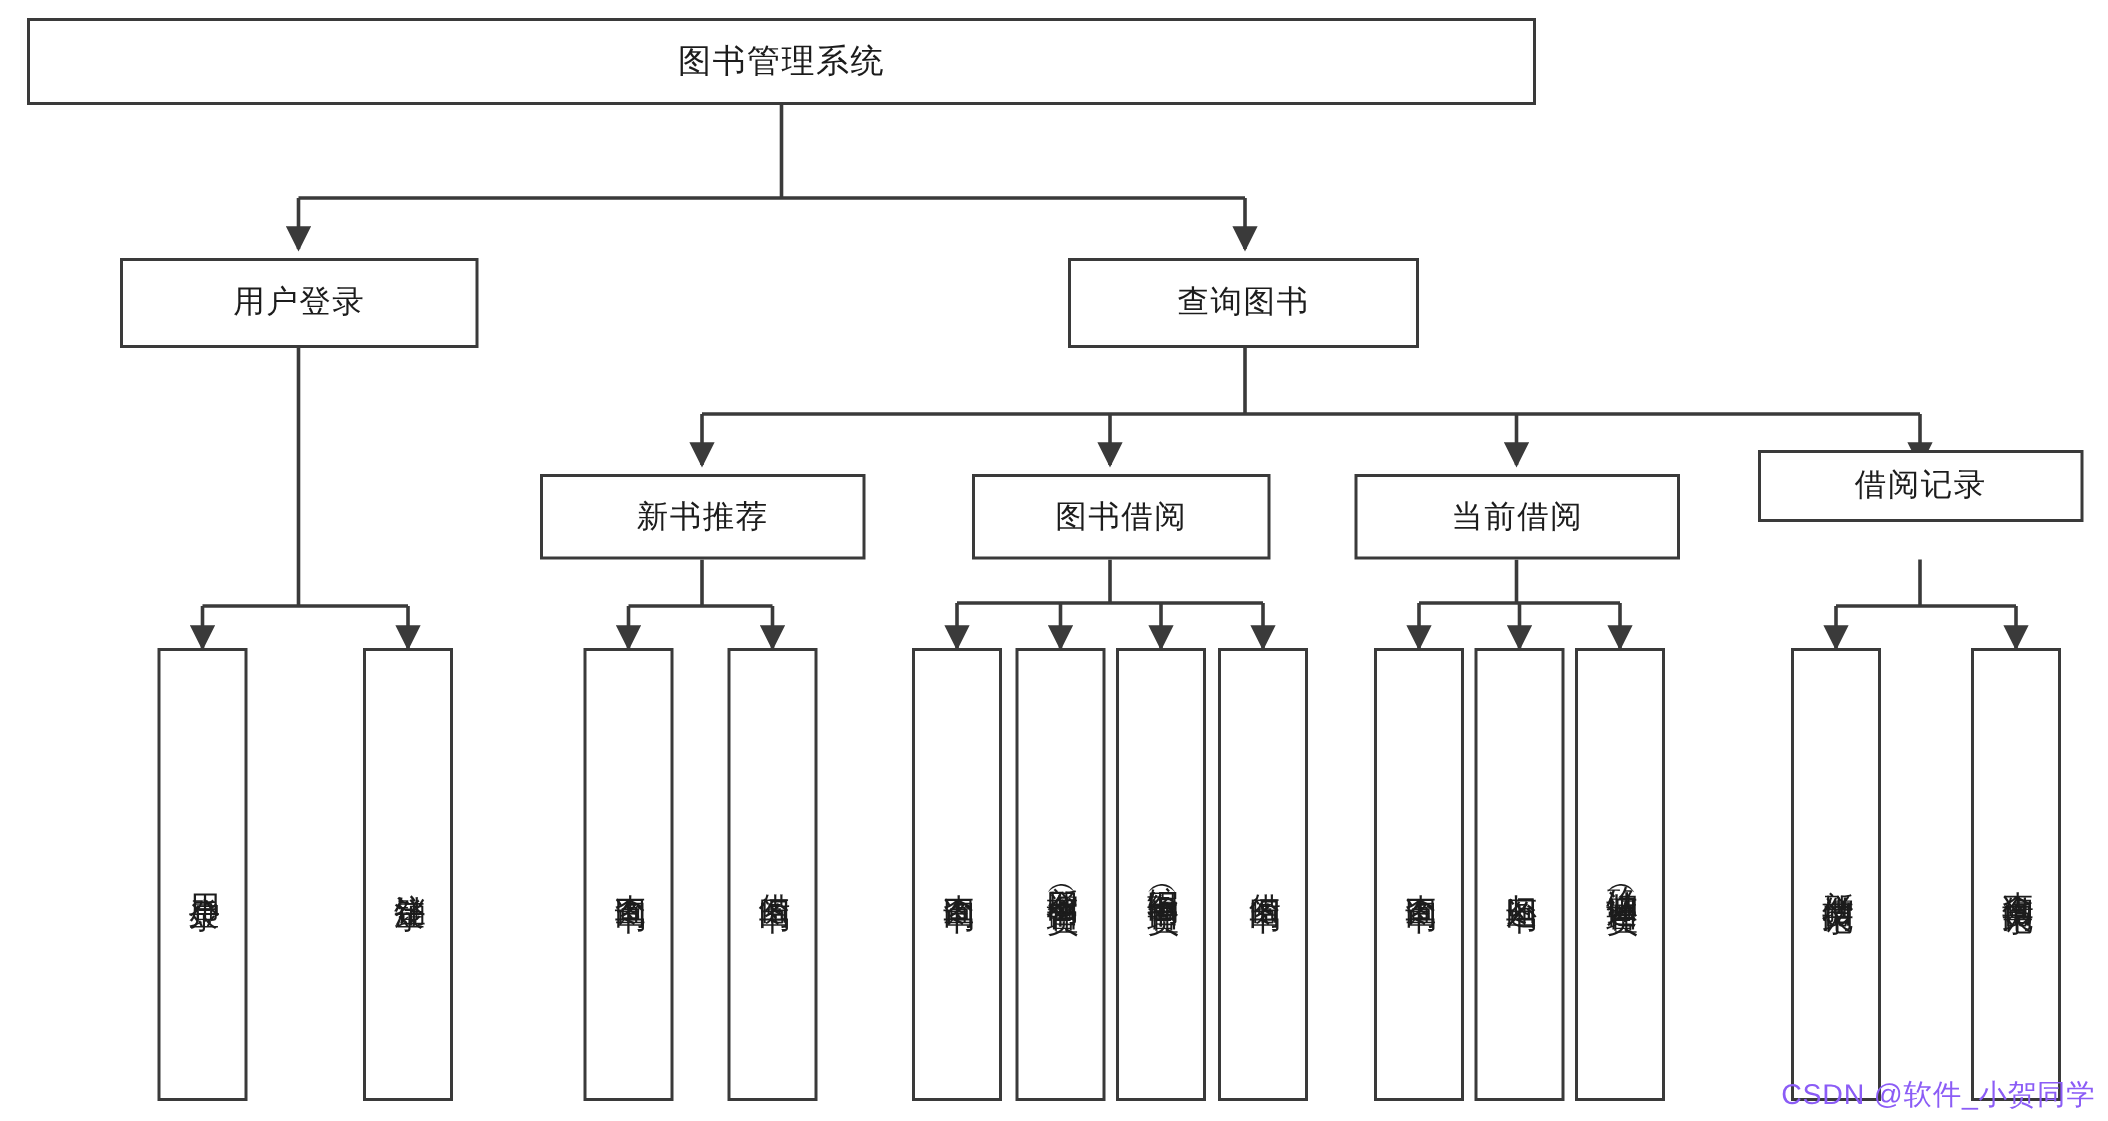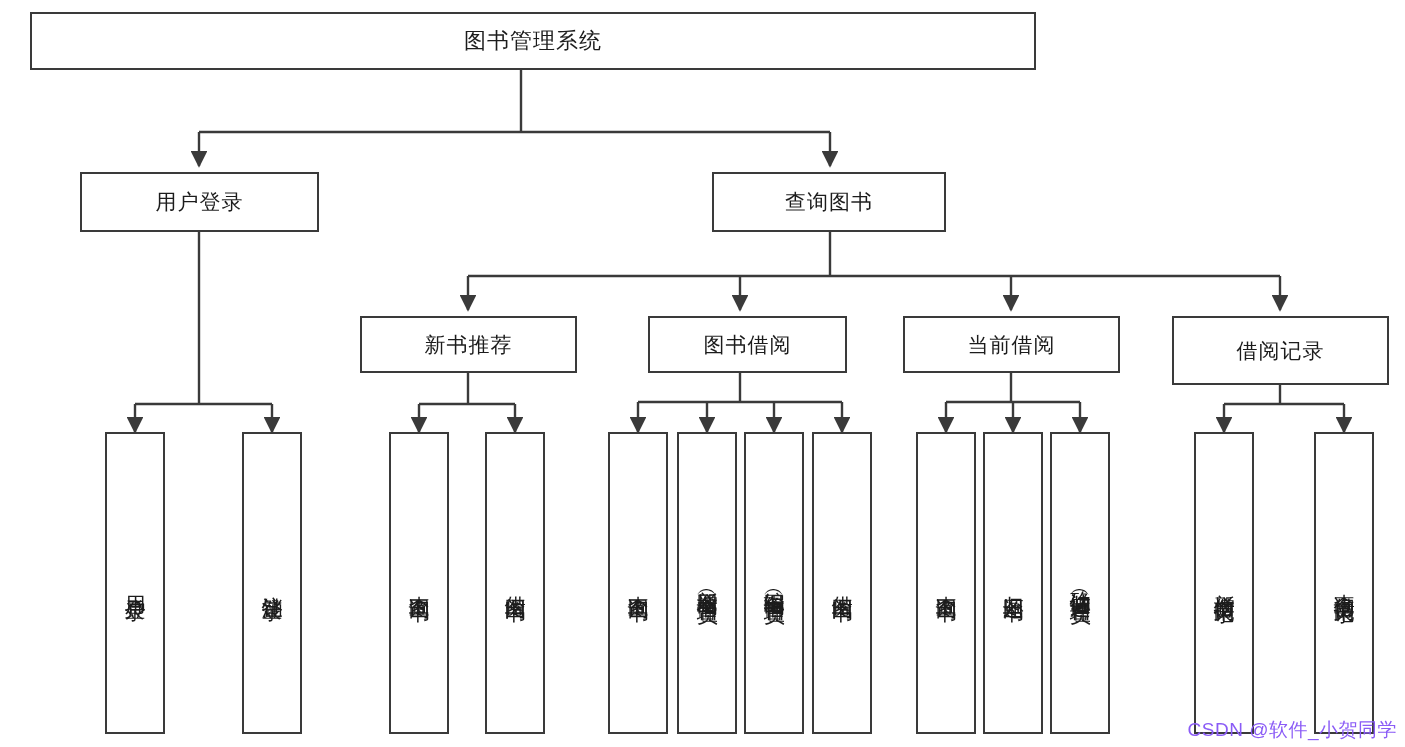--- a/index.html
+++ b/index.html
@@ -113,21 +113,21 @@
       <path d="M 1013 402 L 1013 432" marker-end="url(#arrow)"></path>
       <path d="M 1080 402 L 1080 432" marker-end="url(#arrow)"></path>
 
       <path d="M 1280 373 L 1280 404"></path>
       <path d="M 1224 404 L 1344 404"></path>
       <path d="M 1224 404 L 1224 432" marker-end="url(#arrow)"></path>
       <path d="M 1344 404 L 1344 432" marker-end="url(#arrow)"></path>
     </g>
   </svg>
 
-  <div class="node node-h root" style="left:30px; top:12px; width:1006px; height:58px;">
+  <div class="node node-h root" style="left:18px; top:12px; width:1006px; height:58px;">
     <span class="label">图书管理系统</span>
   </div>
 
   <div class="node node-h" style="left:80px; top:172px; width:239px; height:60px;">
     <span class="label">用户登录</span>
   </div>
 
   <div class="node node-h" style="left:712px; top:172px; width:234px; height:60px;">
     <span class="label">查询图书</span>
   </div>
@@ -137,21 +137,21 @@
   </div>
 
   <div class="node node-h" style="left:632px; top:316px; width:199px; height:57px;margin-left:16px;">
     <span class="label">图书借阅</span>
   </div>
 
   <div class="node node-h" style="left:903px; top:316px; width:217px; height:57px;">
     <span class="label">当前借阅</span>
   </div>
 
-  <div class="node node-h" style="left:1172px; top:316px; width:217px; height:69px;">
+  <div class="node node-h" style="left:1172px; top:300px; width:217px; height:48px;">
     <span class="label">借阅记录</span>
   </div>
 
   <div class="node node-v" style="left:105px; top:432px; width:60px; height:302px;">
     <span class="label">用户登录</span>
   </div>
 
   <div class="node node-v" style="left:242px; top:432px; width:60px; height:302px;">
     <span class="label">注销登录</span>
   </div>

